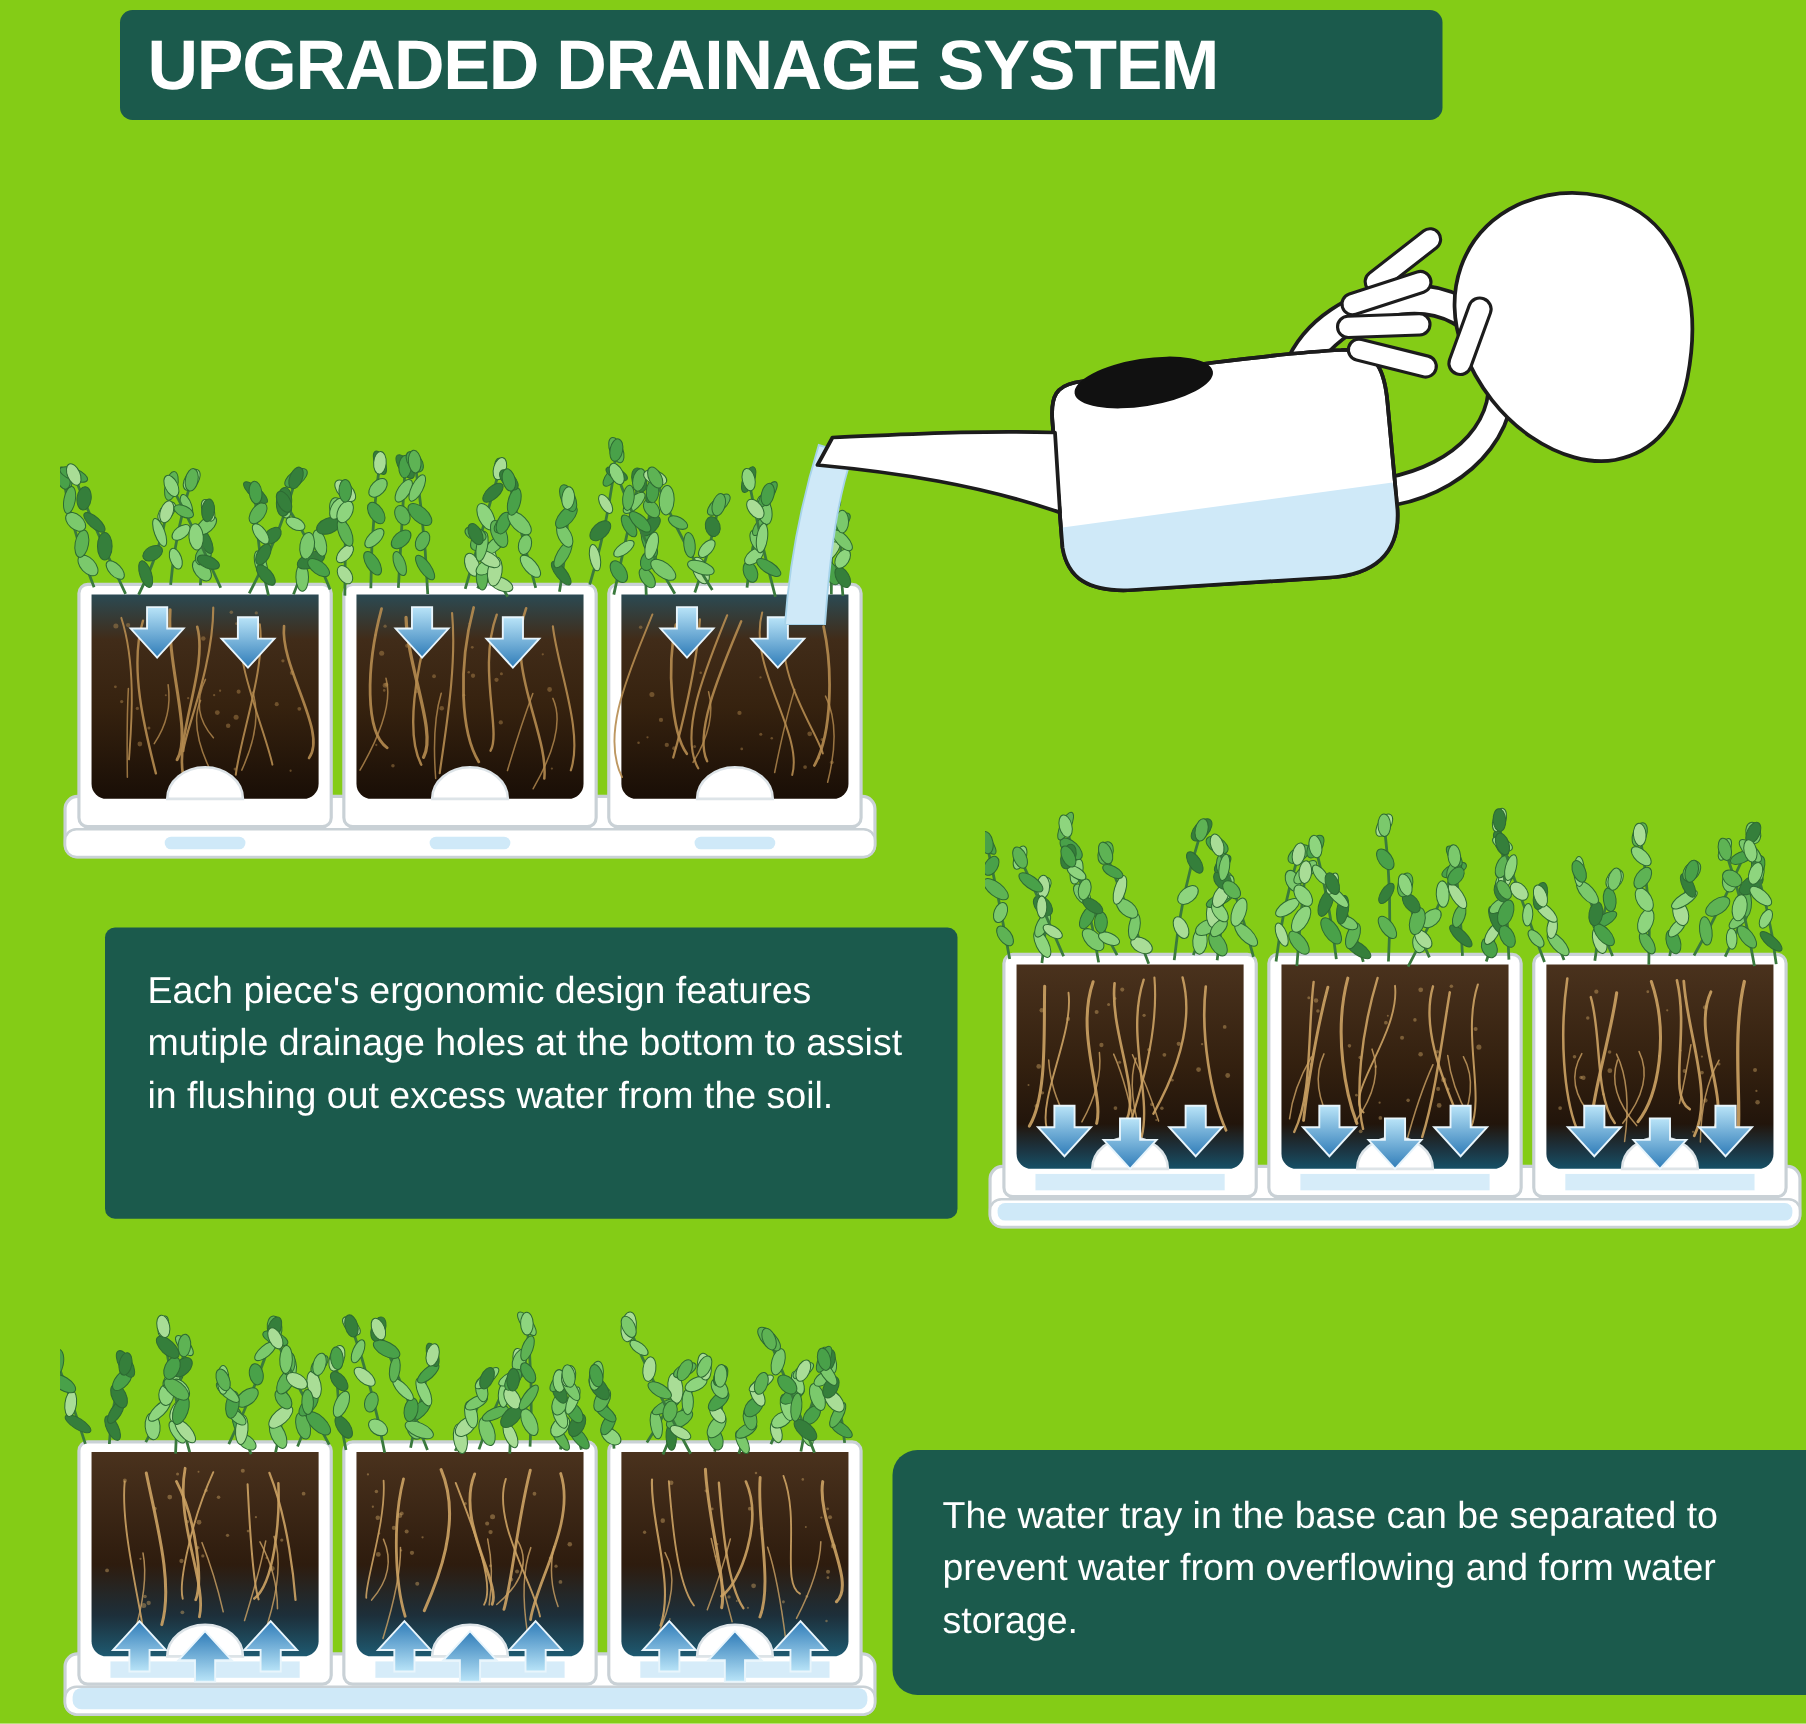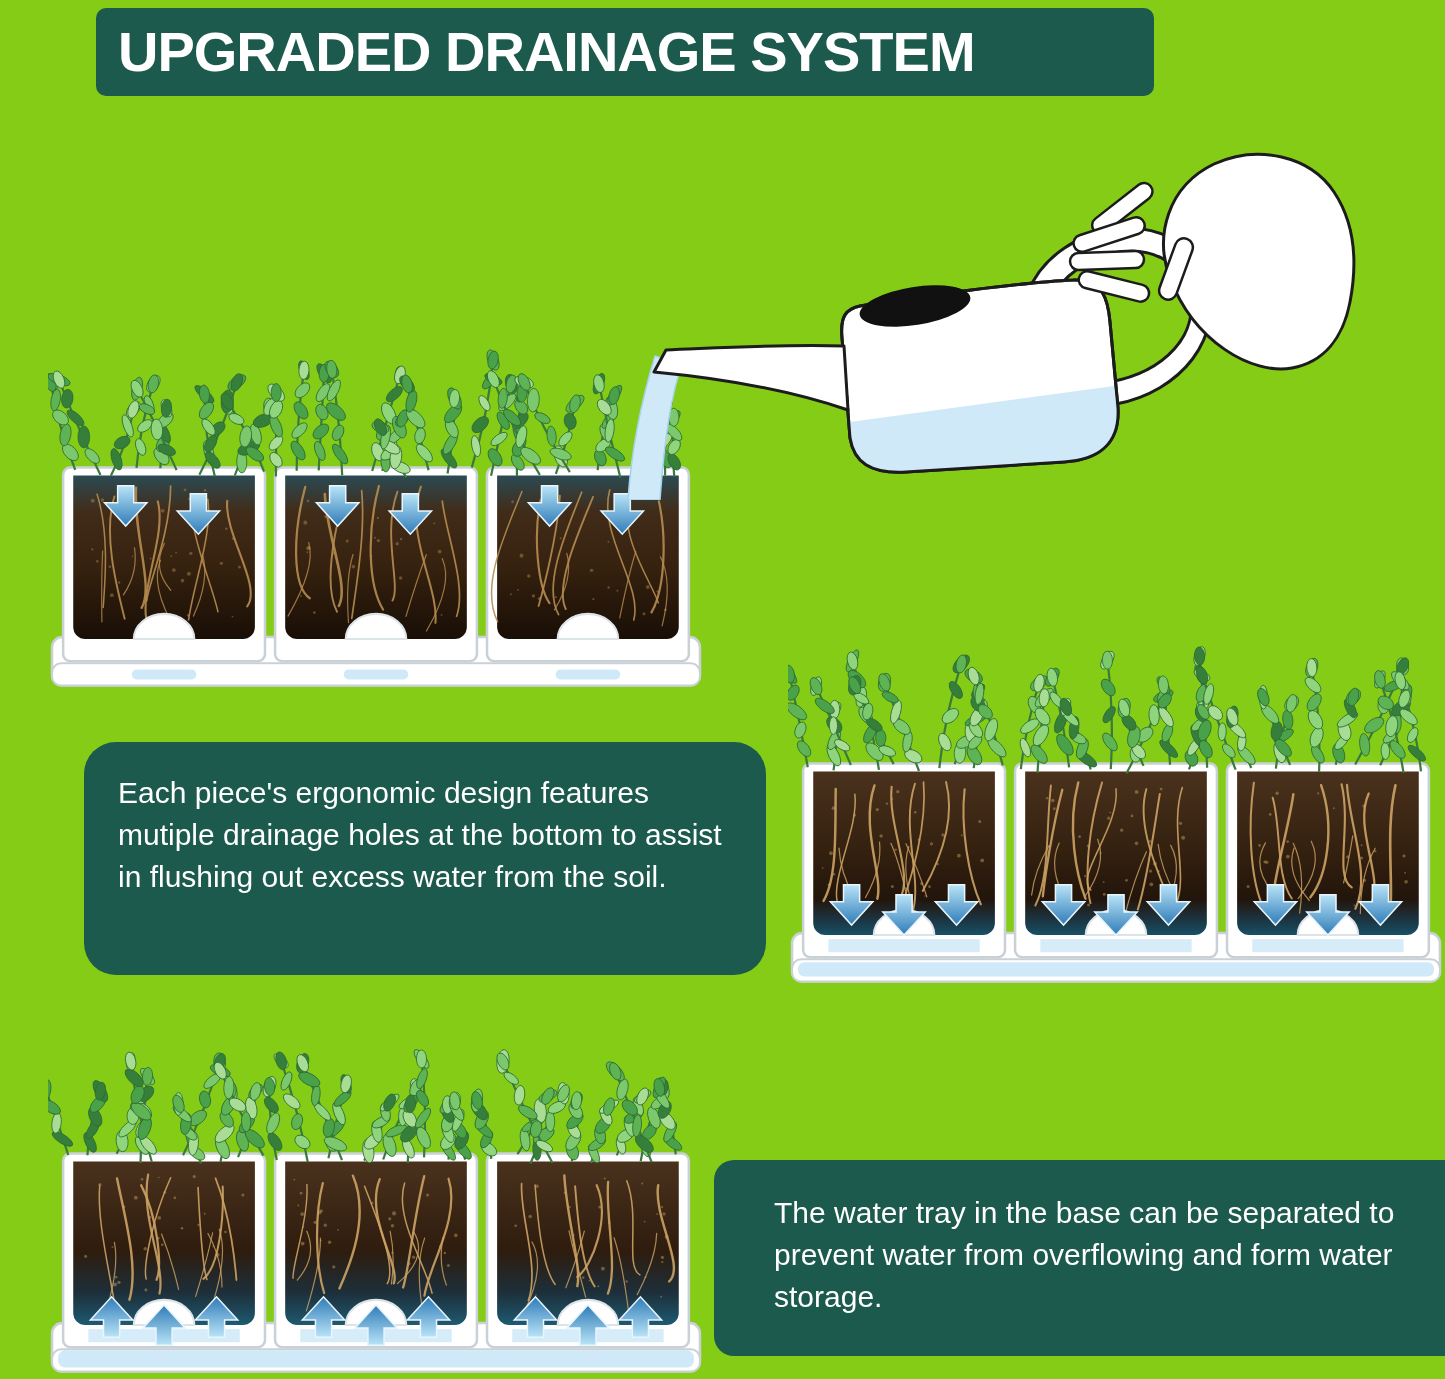--- a/index.html
+++ b/index.html
@@ -4,22 +4,22 @@
 <style>
   html,body{margin:0;padding:0;background:#fff;}
   .canvas{position:relative;width:1445px;height:1379px;background:#84cc16;overflow:hidden;
           font-family:"Liberation Sans",sans-serif;}
   .banner{position:absolute;left:96px;top:8px;width:1058px;height:88px;
           background:var(--banner-green,#1b5a4c);border-radius:10px;
           display:flex;align-items:center;padding:0 0 0 22px;box-sizing:border-box;}
   .banner h1{margin:0;color:#fff;font-size:56px;font-weight:bold;letter-spacing:-1px;line-height:1;}
   .callout{position:absolute;background:var(--callout-green,#1b5a4c);color:#fff;box-sizing:border-box;}
   .callout p{margin:0;font-size:30px;line-height:1.4;}
-  .callout-left{left:84px;top:742px;width:682px;height:233px;border-radius:32px;padding:30px 34px;}
-  .callout-right{left:714px;top:1160px;width:731px;height:196px;border-radius:20px 0 0 20px;padding:32px 26px 0 60px;}
+  .callout-left{left:84px;top:742px;width:682px;height:233px;border-radius:8px;padding:30px 34px;}
+  .callout-right{left:714px;top:1160px;width:731px;height:196px;border-radius:20px 0 0 20px;padding:32px 26px 0 40px;}
   .illus{position:absolute;}
 </style>
 </head>
 <body>
 
 <div class="canvas">
 
   <svg width="0" height="0" style="position:absolute" aria-hidden="true">
     <defs>
       <linearGradient id="soilG1" x1="0" y1="0" x2="0" y2="1">

